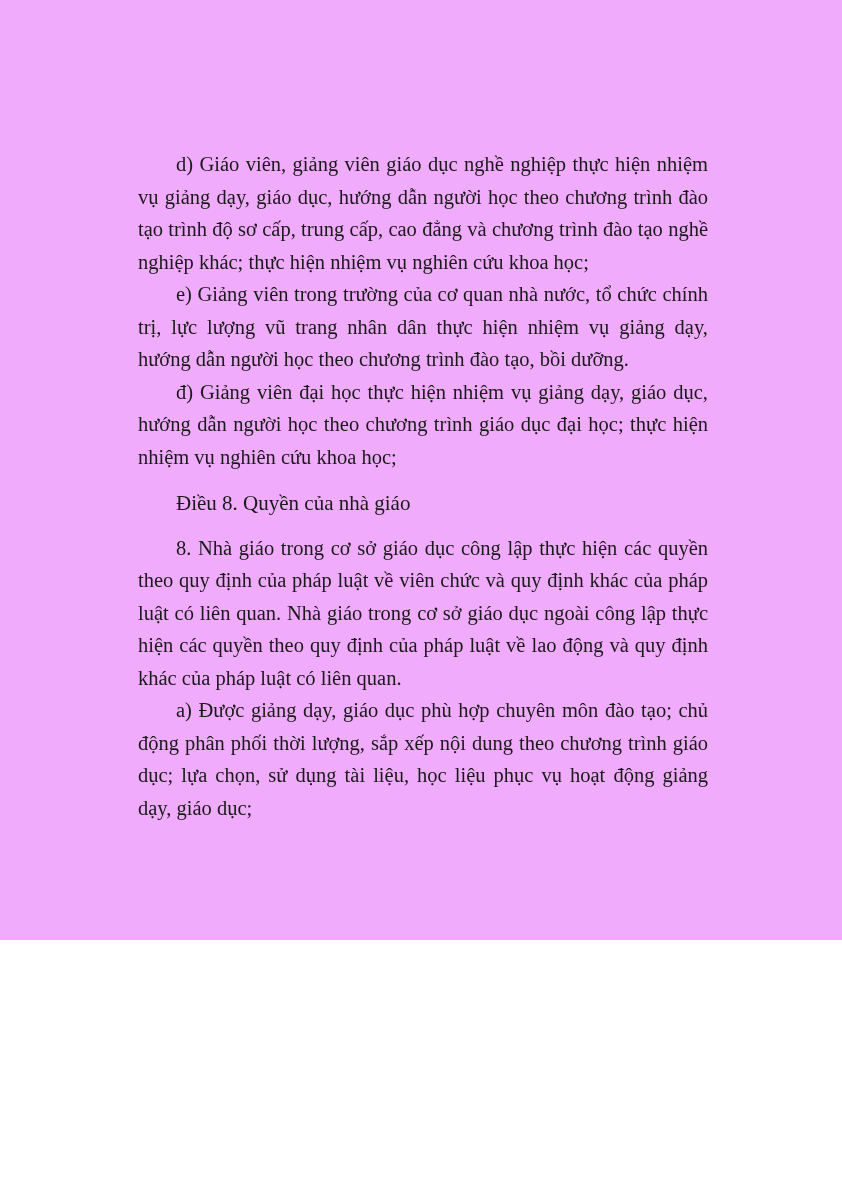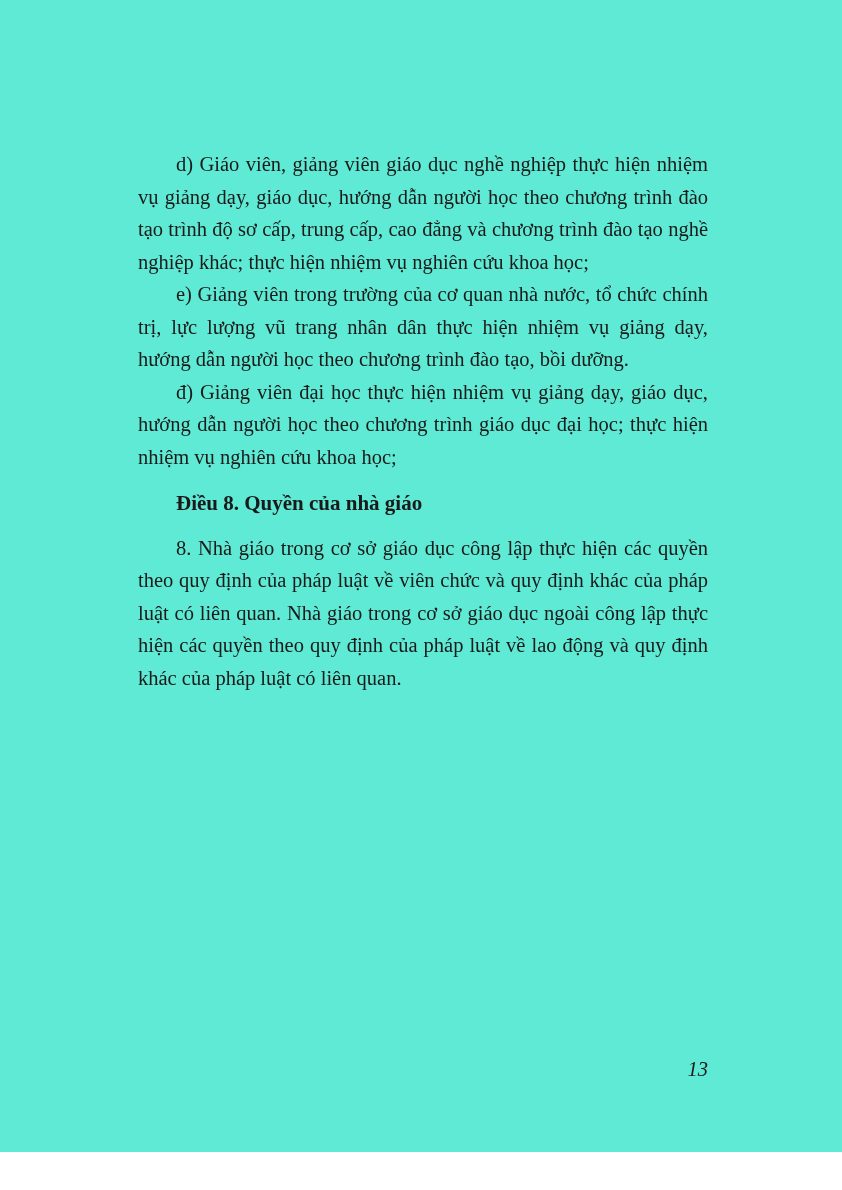--- a/index.html
+++ b/index.html
@@ -3,22 +3,22 @@
 <meta charset="utf-8">
 <style>
   html, body {
     margin: 0;
     padding: 0;
     background: #ffffff;
   }
   .page {
     position: relative;
     width: 842px;
-    height: 1152px;
-    background: #5eead4;
+    height: 940px;
+    background: #f0abfc;
     box-sizing: border-box;
     overflow: hidden;
     font-family: "Liberation Serif", "DejaVu Serif", serif;
     color: #1a1a1a;
   }
   .text-block {
     position: absolute;
     left: 138px;
     top: 148px;
     width: 570px;
@@ -29,21 +29,21 @@
   }
   .text-block p {
     margin: 0;
     padding: 0;
     text-indent: 38px;
   }
   .text-block h2 {
     margin: 0;
     padding: 14px 0 12px 0;
     font-size: 21px;
-    font-weight: bold;
+    font-weight: normal;
     text-indent: 38px;
     text-align: left;
   }
   .page-number {
     position: absolute;
     left: 138px;
     top: 1058px;
     width: 570px;
     text-align: right;
     font-size: 20.5px;
@@ -55,15 +55,16 @@
 </head>
 <body>
 
 <div class="page">
   <div class="text-block">
     <p>d) Giáo viên, giảng viên giáo dục nghề nghiệp thực hiện nhiệm vụ giảng dạy, giáo dục, hướng dẫn người học theo chương trình đào tạo trình độ sơ cấp, trung cấp, cao đẳng và chương trình đào tạo nghề nghiệp khác; thực hiện nhiệm vụ nghiên cứu khoa học;</p>
     <p>e) Giảng viên trong trường của cơ quan nhà nước, tổ chức chính trị, lực lượng vũ trang nhân dân thực hiện nhiệm vụ giảng dạy, hướng dẫn người học theo chương trình đào tạo, bồi dưỡng.</p>
     <p>đ) Giảng viên đại học thực hiện nhiệm vụ giảng dạy, giáo dục, hướng dẫn người học theo chương trình giáo dục đại học; thực hiện nhiệm vụ nghiên cứu khoa học;</p>
     <h2>Điều 8. Quyền của nhà giáo</h2>
     <p>8. Nhà giáo trong cơ sở giáo dục công lập thực hiện các quyền theo quy định của pháp luật về viên chức và quy định khác của pháp luật có liên quan. Nhà giáo trong cơ sở giáo dục ngoài công lập thực hiện các quyền theo quy định của pháp luật về lao động và quy định khác của pháp luật có liên quan.</p>
+    <p>a) Được giảng dạy, giáo dục phù hợp chuyên môn đào tạo; chủ động phân phối thời lượng, sắp xếp nội dung theo chương trình giáo dục; lựa chọn, sử dụng tài liệu, học liệu phục vụ hoạt động giảng dạy, giáo dục;</p>
   </div>
   <div class="page-number">13</div>
 </div>
 
 </body></html>

